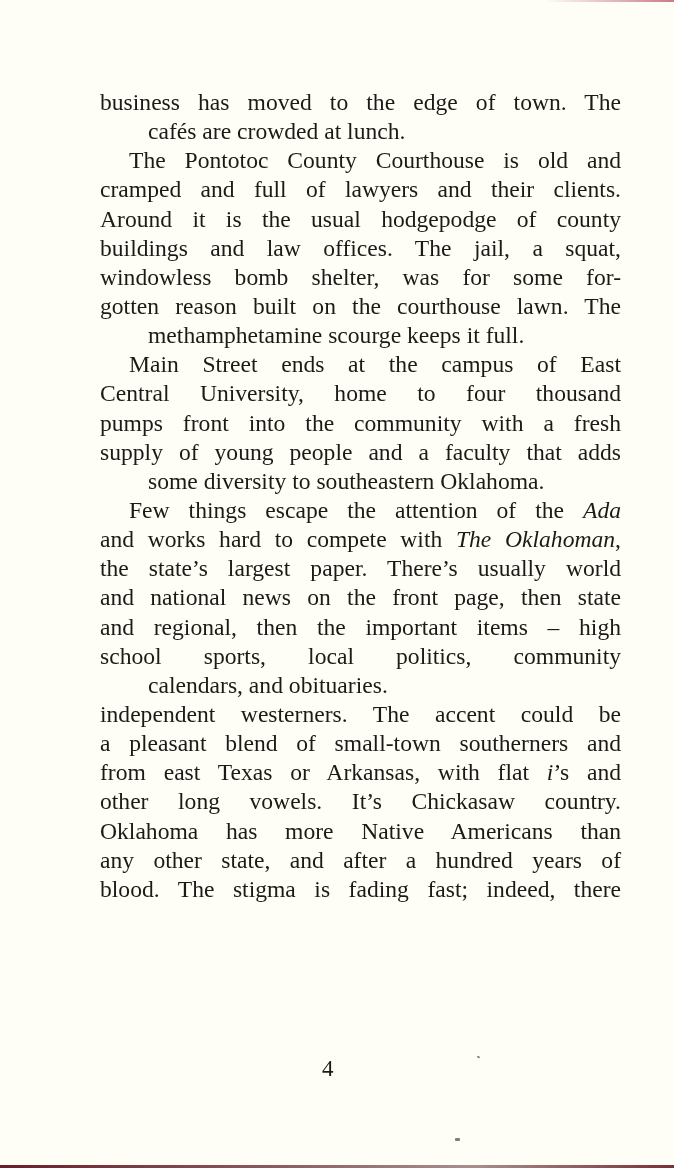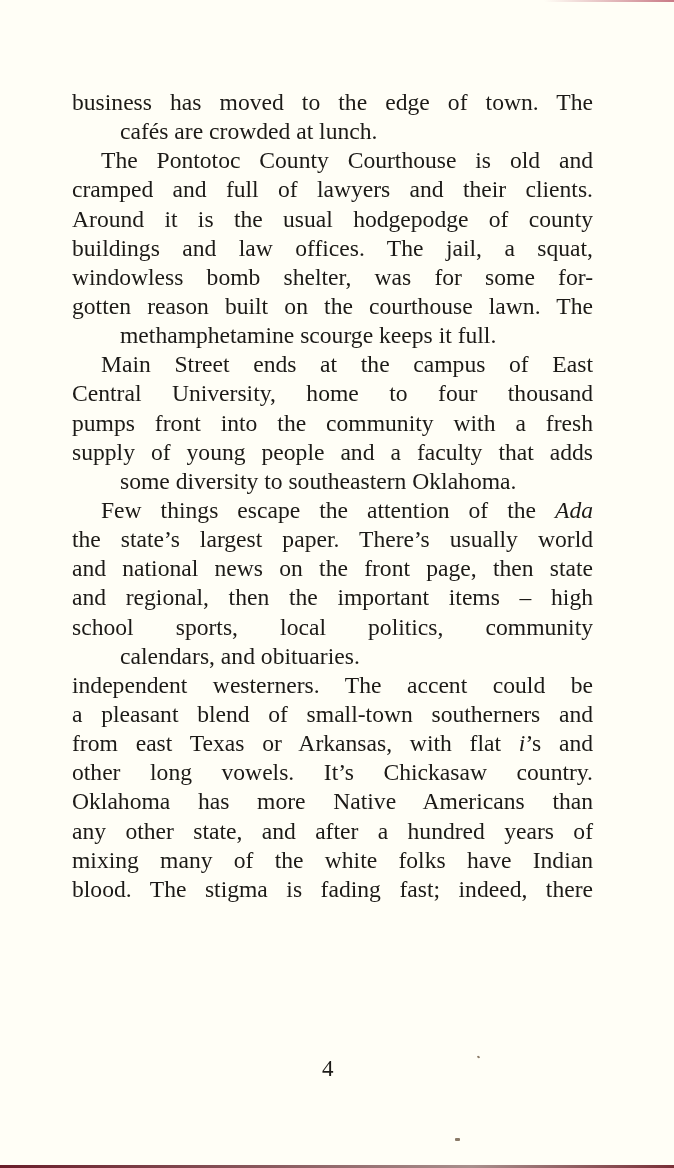--- a/index.html
+++ b/index.html
@@ -27,21 +27,21 @@
       background: linear-gradient(to right, rgba(210,140,150,0), #c97a86);
     }
     .bottom-edge {
       position: absolute;
       left: 0; bottom: 0;
       width: 674px; height: 3px;
       background: linear-gradient(to right, #6a1e2a, #8a5a5e 40%, #a88f8c 70%, #7a3038);
     }
     .text-block {
       position: absolute;
-      left: 72px;
+      left: 100px;
       top: 88px;
       width: 521px;
       font-family: "Liberation Serif", "DejaVu Serif", serif;
       font-size: 23.6px;
       line-height: 29.15px;
       color: #1c1a17;
     }
     .line {
       display: block;
       white-space: nowrap;
@@ -90,33 +90,33 @@
     <span class="line">gotten reason built on the courthouse lawn. The</span>
     <span class="line last">methamphetamine scourge keeps it full.</span>
 
     <span class="line indent">Main Street ends at the campus of East</span>
     <span class="line">Central University, home to four thousand</span>
     <span class="line">pumps front into the community with a fresh</span>
     <span class="line">supply of young people and a faculty that adds</span>
     <span class="line last">some diversity to southeastern Oklahoma.</span>
 
     <span class="line indent"><span>Few things escape the attention of the </span><i>Ada</i><span></span></span>
+    <span class="line"><span>and works hard to compete with </span><i>The Oklahoman</i><span>,</span></span>
     <span class="line">the state’s largest paper. There’s usually world</span>
     <span class="line">and national news on the front page, then state</span>
     <span class="line">and regional, then the important items – high</span>
     <span class="line">school sports, local politics, community</span>
     <span class="line last">calendars, and obituaries.</span>
 
     <span class="line">independent westerners. The accent could be</span>
     <span class="line">a pleasant blend of small-town southerners and</span>
     <span class="line"><span>from east Texas or Arkansas, with flat </span><i>i</i><span>’s and</span></span>
     <span class="line">other long vowels. It’s Chickasaw country.</span>
     <span class="line">Oklahoma has more Native Americans than</span>
     <span class="line">any other state, and after a hundred years of</span>
-    <span class="line">mixing many of the white folks have Indian</span>
     <span class="line">blood. The stigma is fading fast; indeed, there</span>
   </div>
 
   <div class="page-number">4</div>
 
   <div class="speck" style="left:477px;top:1056px;width:3px;height:2px;transform:rotate(35deg);"></div>
   <div class="speck" style="left:455px;top:1138px;width:5px;height:3px;"></div>
 
   <div class="bottom-edge"></div>
 </div>

